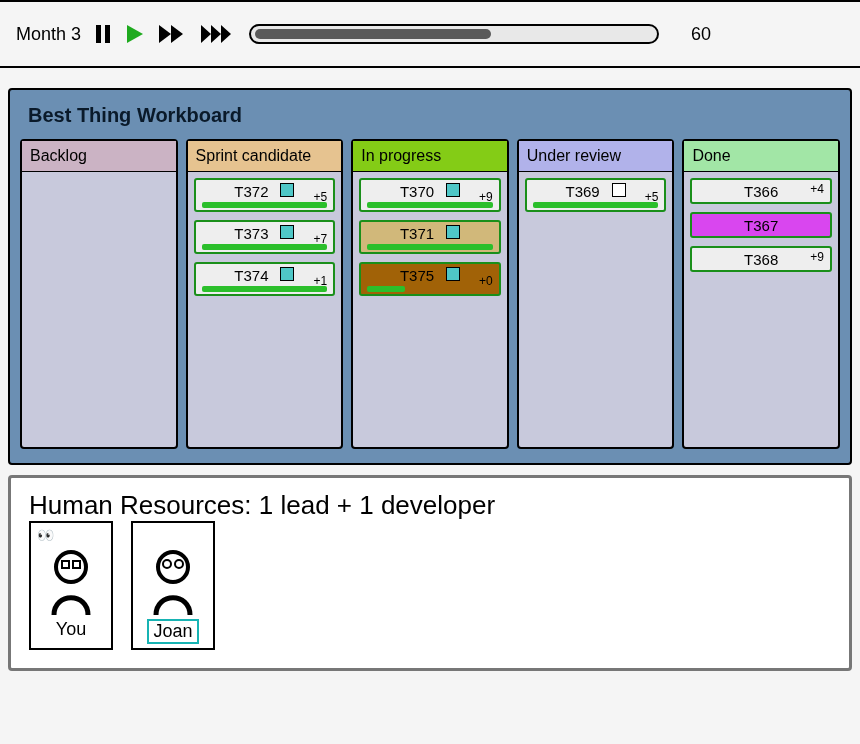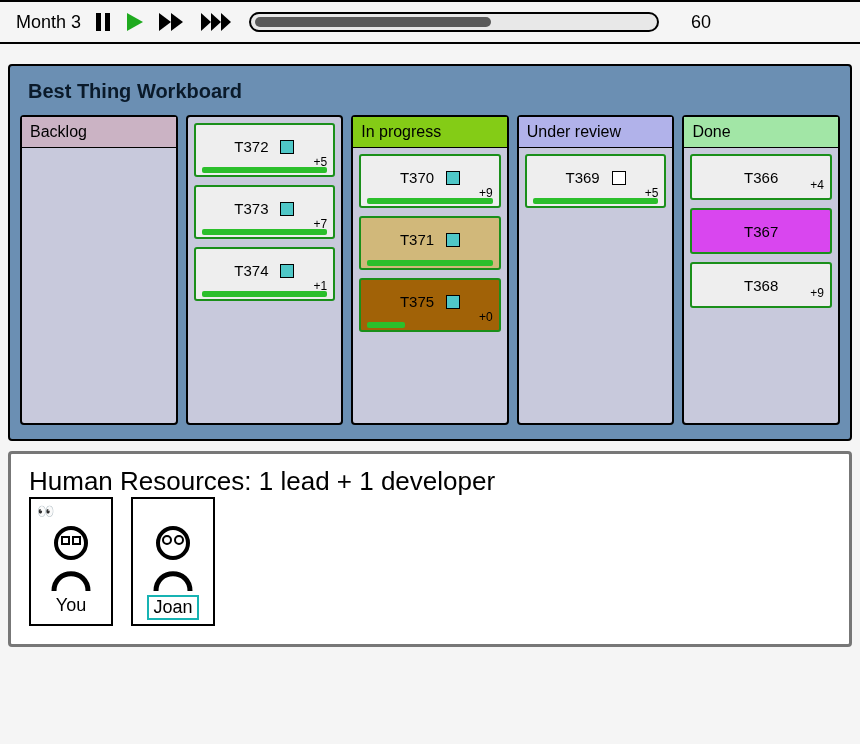--- a/index.html
+++ b/index.html
@@ -11,21 +11,21 @@
     width: 860px;
   }
   .topbar {
     display: flex;
     align-items: center;
     gap: 14px;
     padding: 8px 16px;
     border-top: 2px solid #000;
     border-bottom: 2px solid #000;
     background: #f5f5f5;
-    height: 44px;
+    height: 68px;
   }
   .month-label { font-size: 18px; }
   .ctrl { cursor: pointer; display:flex; align-items:center; }
   .progress-track {
     flex: 0 0 410px;
     height: 20px;
     border: 2px solid #000;
     border-radius: 12px;
     background: #e8e8e8;
     position: relative;
@@ -87,23 +87,22 @@
     display:flex;
     flex-direction:column;
   }
   .card-row {
     display:flex;
     align-items:center;
     justify-content: space-between;
   }
   .card-left {
     display:flex;
-    align-items:center;
     gap:12px;
-    margin: 10px auto;
+    margin: 0 auto;
   }
   .card-id { }
   .avatar-chip {
     width: 14px; height: 14px;
     border: 1px solid #000;
     display:inline-block;
   }
   .avatar-cyan { background: #4fc7c7; }
   .avatar-white { background: #fff; }
   .card-score {
@@ -193,20 +192,21 @@
 </div>
 
 <div class="board-panel">
   <div class="board-title">Best Thing Workboard</div>
   <div class="columns">
       <div class="col">
         <div class="col-header" style="background: rgb(203, 179, 196);">Backlog</div>
         <div class="col-body"></div>
       </div>
       <div class="col">
+        <div class="col-header" style="background: rgb(230, 195, 144);">Sprint candidate</div>
         <div class="col-body">
           <div class="card">
             <div class="card-row">
               <div class="card-left">
                 <span class="card-id">T372</span>
                 <span class="avatar-chip avatar-cyan"></span>
               </div>
               <span class="card-score">+5</span>
             </div>
             <div class="card-bar" style="width: 100%;"></div>

